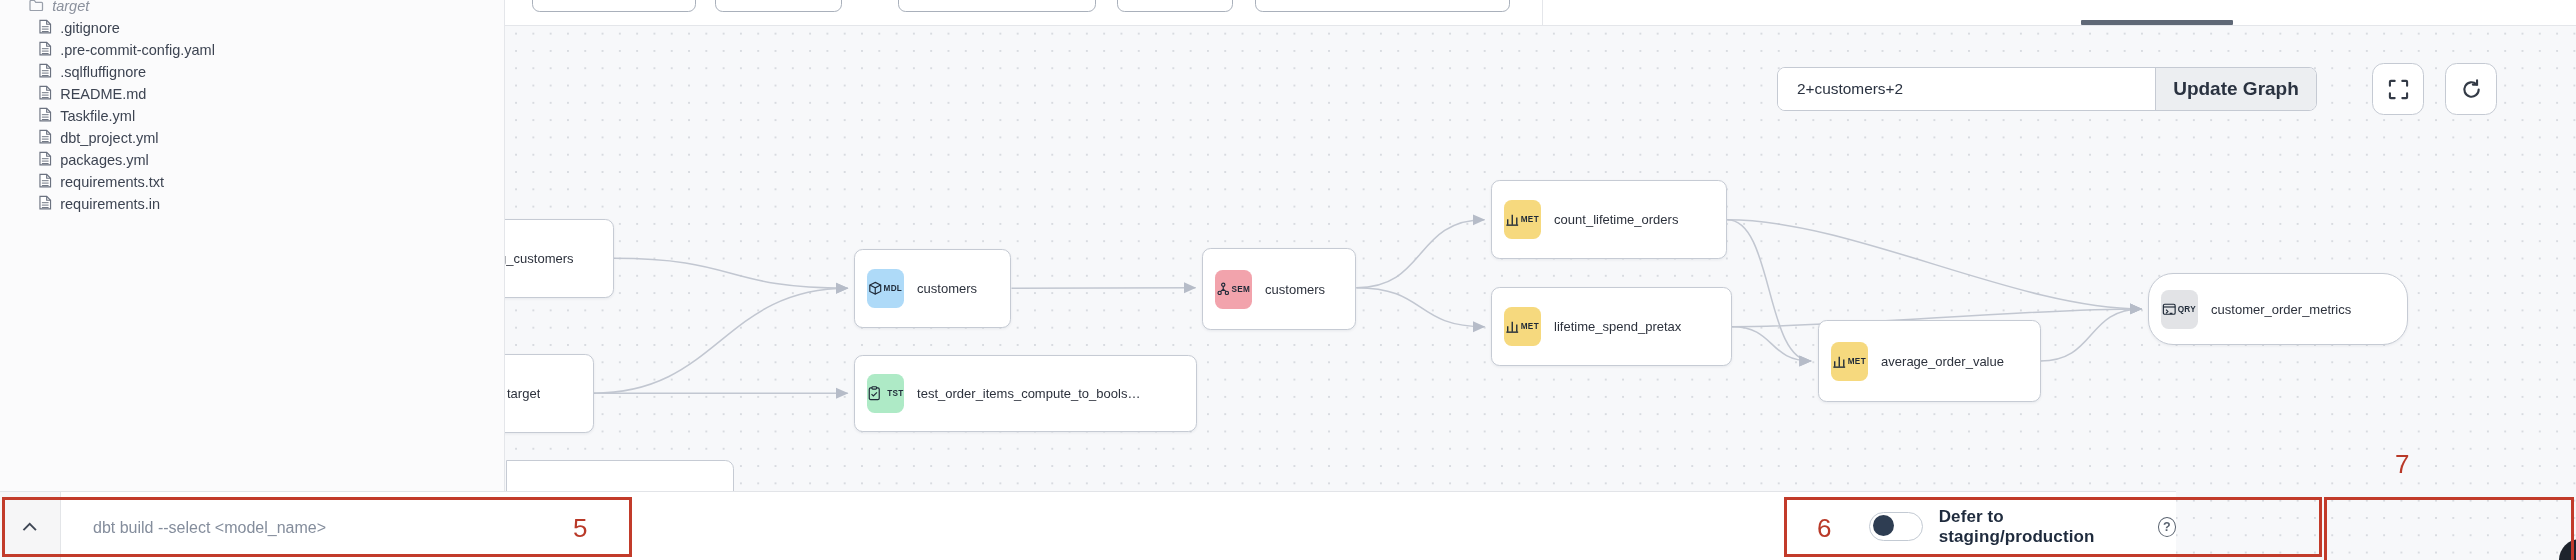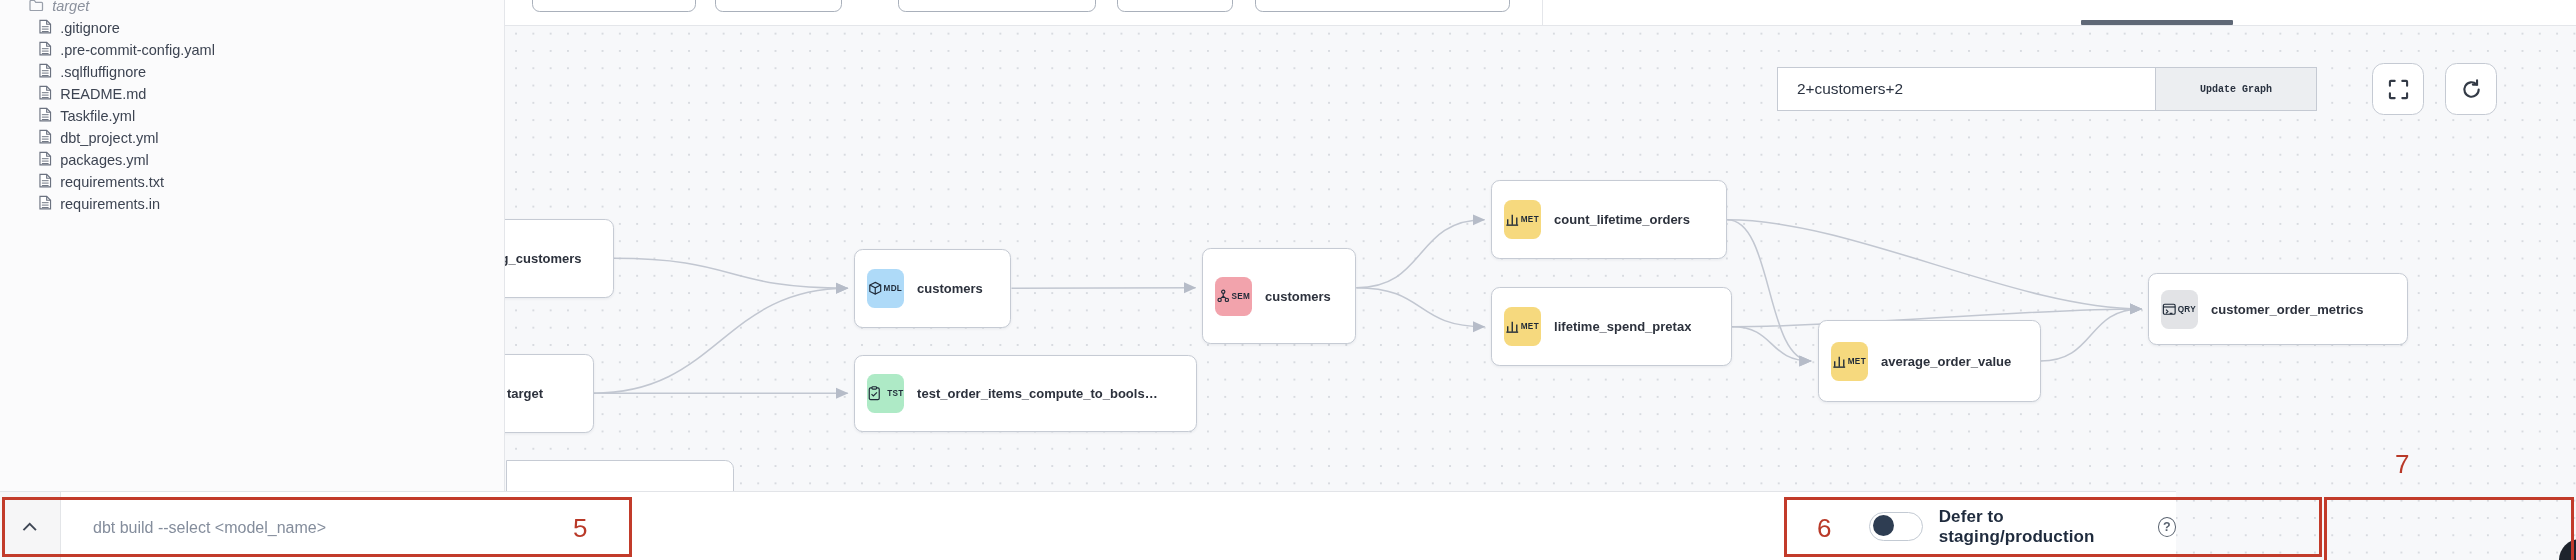--- a/index.html
+++ b/index.html
@@ -20,21 +20,21 @@
     position:absolute;z-index:2;background:#fff;border:1px solid #c6cbd4;border-radius:8.7px;
     box-shadow:0 1px 2.9px rgba(20,30,50,.07);display:flex;align-items:center;gap:13.5px;
     padding:0 11.6px 0 11.6px;box-sizing:border-box;cursor:pointer;
   }
   .node .badge{
     width:37px;height:39px;border-radius:7.7px;flex:0 0 auto;
     display:flex;flex-direction:row;align-items:center;justify-content:center;gap:1px;
   }
   .node .badge svg{width:14.5px;height:14.5px;}
   .node .badge .bcode{font-size:8.2px;font-weight:700;color:#1f2a38;letter-spacing:0.3px;}
-  .node .nlabel{font-size:13px;font-weight:700;color:#2c313c;white-space:nowrap;overflow:hidden;}
+  .node .nlabel{font-size:13px;font-weight:400;color:#2c313c;white-space:nowrap;overflow:hidden;}
   
   #topband{
     position:absolute;left:0;top:0;width:2576px;height:25px;background:#fff;
     border-bottom:1px solid #e4e6ea;z-index:4;
   }
   .topbtn{position:absolute;top:-13.5px;height:25px;background:#fff;border:1.4px solid #a9b0bb;border-radius:7.7px;box-sizing:border-box;}
   #topdivider{position:absolute;left:1542px;top:0;width:1px;height:25px;background:#e4e6ea;}
   #tabindicator{position:absolute;left:2081px;top:20px;width:152px;height:4.8px;background:#5f6876;border-radius:1px;}
   
   #sidebar{
@@ -42,25 +42,25 @@
     border-right:1px solid #e4e6ea;z-index:5;overflow:hidden;
   }
   #filelist{position:absolute;left:0;top:-4.8px;width:100%;}
   .frow{height:22px;display:flex;align-items:center;gap:8.7px;padding-left:39px;cursor:pointer;}
   .frow svg{flex:0 0 auto;}
   .fname{font-size:14.5px;color:#3d4452;white-space:nowrap;}
   .frow.dim .fname{color:#8b919d;font-style:italic;}
   .frow.dim{padding-left:29px;}
   
   #graphbar{position:absolute;left:1777px;top:67px;z-index:3;display:flex;align-items:center;}
-  #selgroup{display:flex;height:42px;border:1px solid #c5cad3;border-radius:0;overflow:hidden;background:#fff;}
+  #selgroup{display:flex;height:42px;border:1px solid #c5cad3;border-radius:8px;overflow:hidden;background:#fff;}
   #selinput{width:358px;display:flex;align-items:center;padding-left:19px;font-size:15.4px;color:#2a3240;background:#fff;}
   #updatebtn{
     width:160px;display:flex;align-items:center;justify-content:center;background:#eceef1;
-    border-left:1px solid #c5cad3;font-size:10px;font-weight:600;color:#2a3240;cursor:pointer;font-family:Liberation Mono, monospace;
+    border-left:1px solid #c5cad3;font-size:19px;font-weight:600;color:#2a3240;cursor:pointer;
   }
   .sqbtn{
     position:absolute;top:63px;width:52px;height:52px;background:#fff;border:1px solid #c5cad3;
     border-radius:11.6px;display:flex;align-items:center;justify-content:center;cursor:pointer;box-sizing:border-box;
   }
   
   #bottombar{position:absolute;left:0;top:491px;width:2176px;height:69px;background:#fff;border-top:1px solid #e2e4e8;z-index:6;}
   #chevzone{position:absolute;left:0;top:0;width:60px;height:69px;background:#f6f6f7;border-right:1px solid #e3e5e8;display:flex;align-items:center;justify-content:center;cursor:pointer;}
   #cmdinput{position:absolute;left:91px;top:13.5px;width:501px;height:42px;border:none;outline:none;background:transparent;font-family:"Liberation Sans",sans-serif;font-size:16px;color:#3a4150;}
   #cmdinput::placeholder{color:#848d9c;opacity:1;}
@@ -121,21 +121,21 @@
       <div class="badge" style="background: rgb(174, 234, 198); gap: 6px;">
         <svg viewBox="0 0 16 16" fill="none" stroke="#1f2a38" stroke-width="1.3">
           <rect x="2.5" y="2" width="11" height="13" rx="1.5"></rect>
           <rect x="5.5" y="0.8" width="5" height="2.6" rx="0.8" fill="#aeeac6"></rect>
           <path d="M5 9 l2 2 l4 -4"></path>
         </svg>
         <span class="bcode">TST</span>
       </div>
       <span class="nlabel">test_order_items_compute_to_bools…</span>
     </div>
-    <div class="node" style="left: 1202px; top: 248px; width: 154px; height: 96px;">
+    <div class="node" style="left: 1202px; top: 248px; width: 154px; height: 82px;">
       <div class="badge" style="background: rgb(242, 163, 172);">
         <svg viewBox="0 0 16 16" fill="none" stroke="#1f2a38" stroke-width="1.3">
           <circle cx="8" cy="3" r="1.8"></circle>
           <circle cx="4" cy="12" r="1.8"></circle>
           <circle cx="12" cy="12" r="1.8"></circle>
           <path d="M8 5 V8 M8 8 L4.8 10.6 M8 8 L11.2 10.6"></path>
         </svg>
         <span class="bcode">SEM</span>
       </div>
       <span class="nlabel">customers</span>
@@ -163,21 +163,21 @@
     <div class="node" style="left: 1818px; top: 320px; width: 223px; height: 82px;">
       <div class="badge" style="background: rgb(246, 217, 126);">
         <svg viewBox="0 0 16 16" fill="none" stroke="#1f2a38" stroke-width="1.5">
           <path d="M3 14 V8 M8 14 V3 M13 14 V6"></path>
           <path d="M1.5 14.5 h13"></path>
         </svg>
         <span class="bcode">MET</span>
       </div>
       <span class="nlabel">average_order_value</span>
     </div>
-    <div class="node" style="left: 2148px; top: 273px; width: 260px; height: 72px;">
+    <div class="node" style="left: 2148px; top: 273px; width: 260px; height: 72px; border-radius: 25px;">
       <div class="badge" style="background: rgb(226, 227, 230);">
         <svg viewBox="0 0 16 16" fill="none" stroke="#1f2a38" stroke-width="1.3">
           <rect x="1.5" y="2.5" width="13" height="11" rx="1.5"></rect>
           <path d="M1.5 5.5 h13"></path>
           <path d="M4.5 8.5 l2 2 l-2 2 M8.5 12.5 h3"></path>
         </svg>
         <span class="bcode">QRY</span>
       </div>
       <span class="nlabel">customer_order_metrics</span>
     </div>

